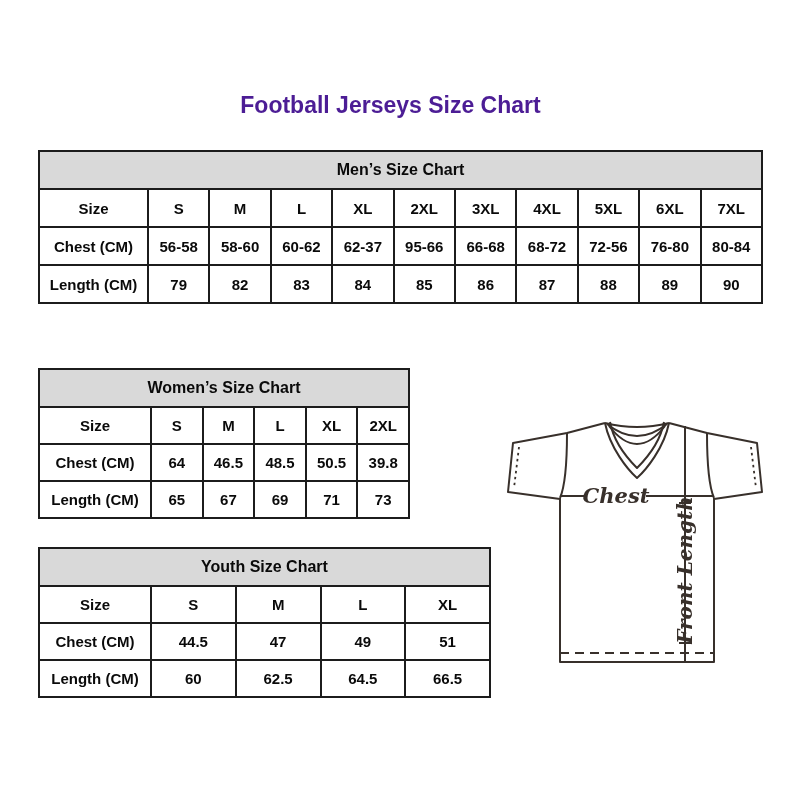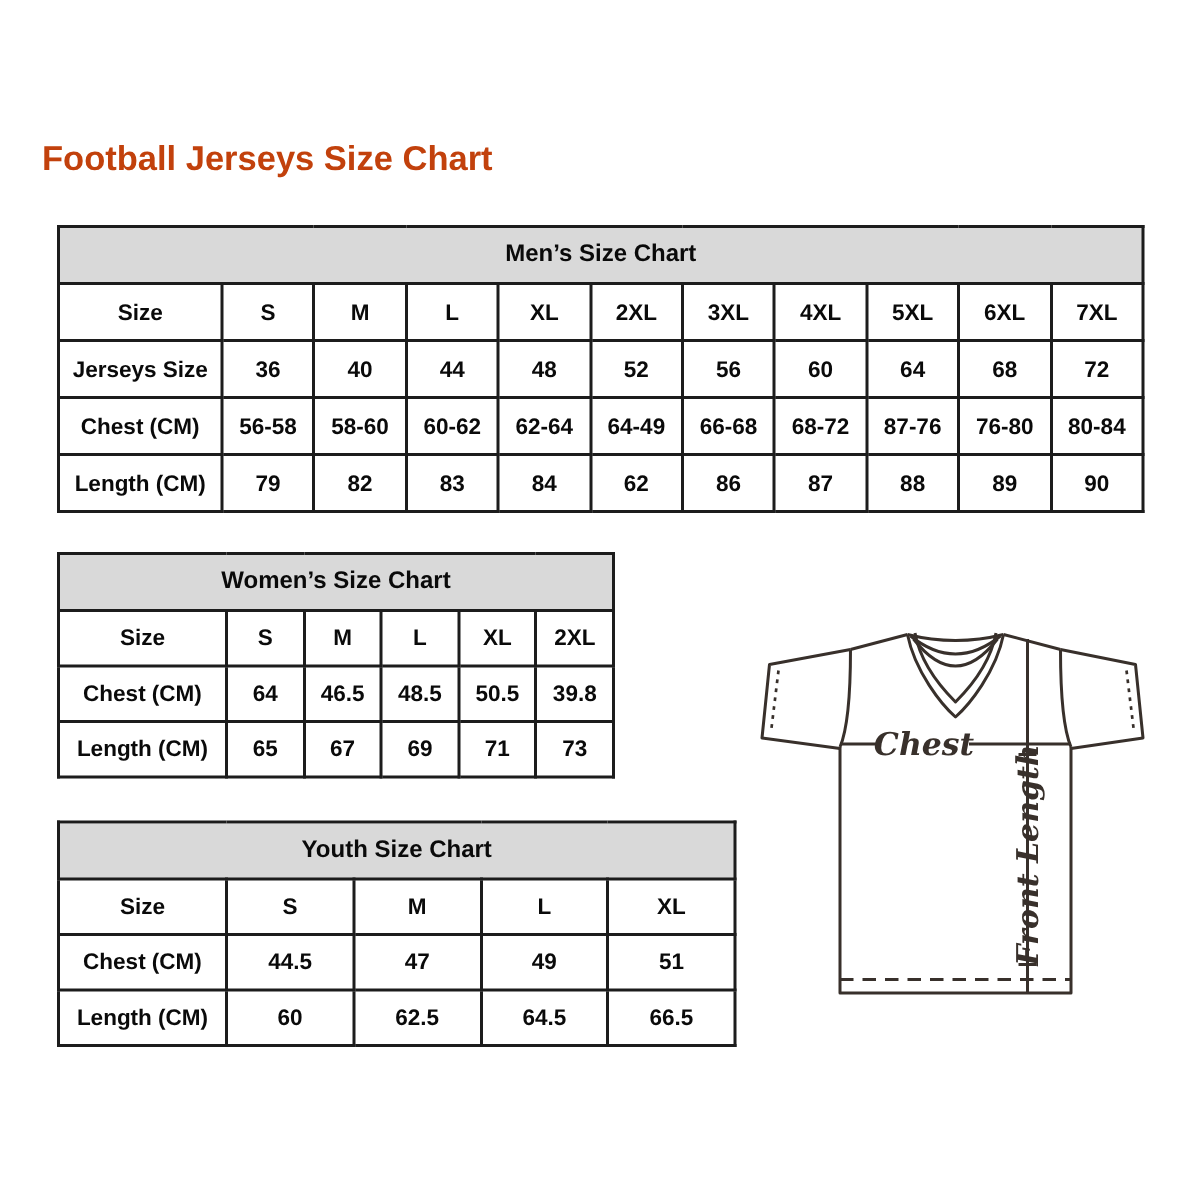--- a/index.html
+++ b/index.html
@@ -8,23 +8,24 @@
     width:800px;height:800px;
     background:#ffffff;
     font-family:"Liberation Sans",sans-serif;
     color:#000;
     overflow:hidden;
   }
   .title{
     position:absolute;
     left:28px;top:92px;width:725px;
     margin:0;
+    text-align:center;
     font-size:23px;
     font-weight:bold;
-    color:#c2410c;
+    color:#4c1d95;
     letter-spacing:0px;
   }
   table{
     position:absolute;
     border-collapse:collapse;
     table-layout:fixed;
     font-weight:bold;
   }
   th,td{
     border:2px solid #1c1c1c;
@@ -102,52 +103,39 @@
         <td>L</td>
         <td>XL</td>
         <td>2XL</td>
         <td>3XL</td>
         <td>4XL</td>
         <td>5XL</td>
         <td>6XL</td>
         <td>7XL</td>
       </tr>
       <tr>
-        <td>Jerseys Size</td>
-        <td>36</td>
-        <td>40</td>
-        <td>44</td>
-        <td>48</td>
-        <td>52</td>
-        <td>56</td>
-        <td>60</td>
-        <td>64</td>
-        <td>68</td>
-        <td>72</td>
-      </tr>
-      <tr>
         <td>Chest (CM)</td>
         <td>56-58</td>
         <td>58-60</td>
         <td>60-62</td>
-        <td>62-64</td>
-        <td>64-49</td>
+        <td>62-37</td>
+        <td>95-66</td>
         <td>66-68</td>
         <td>68-72</td>
-        <td>87-76</td>
+        <td>72-56</td>
         <td>76-80</td>
         <td>80-84</td>
       </tr>
       <tr>
         <td>Length (CM)</td>
         <td>79</td>
         <td>82</td>
         <td>83</td>
         <td>84</td>
-        <td>62</td>
+        <td>85</td>
         <td>86</td>
         <td>87</td>
         <td>88</td>
         <td>89</td>
         <td>90</td>
       </tr>
     </tbody>
   </table>
 
   <table class="women">

